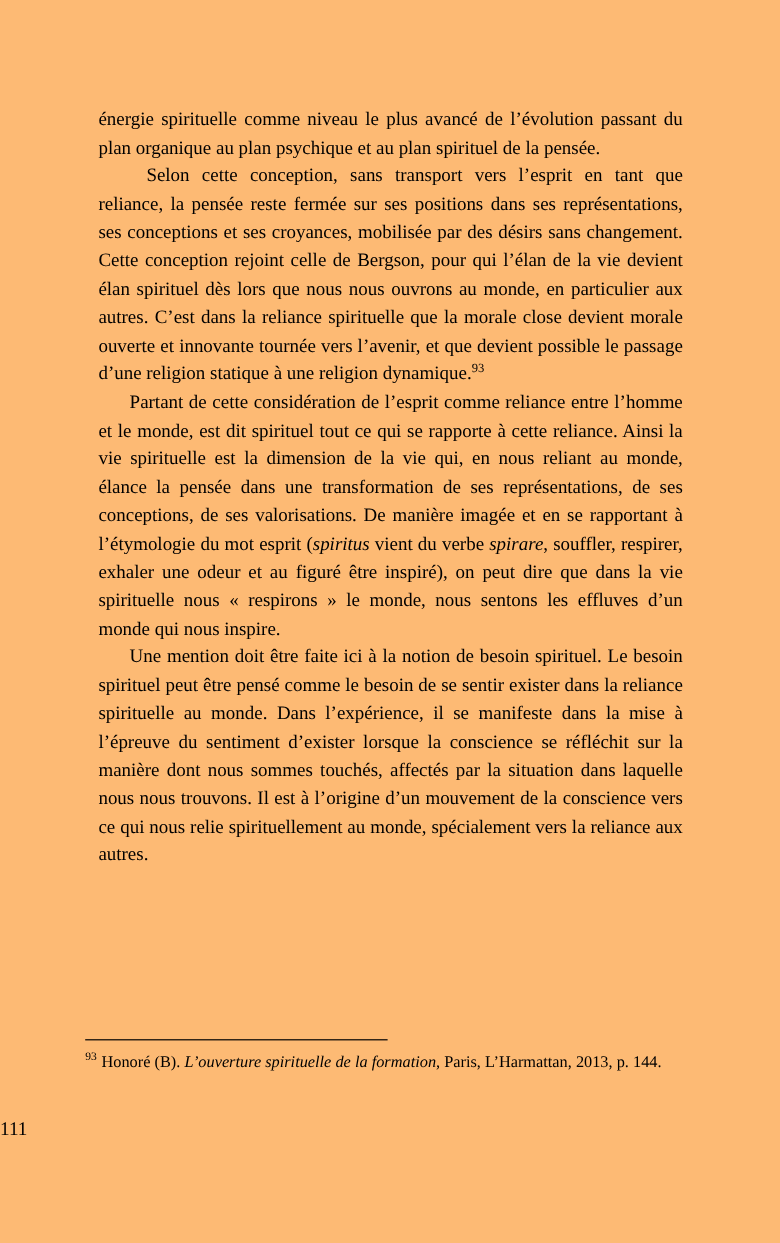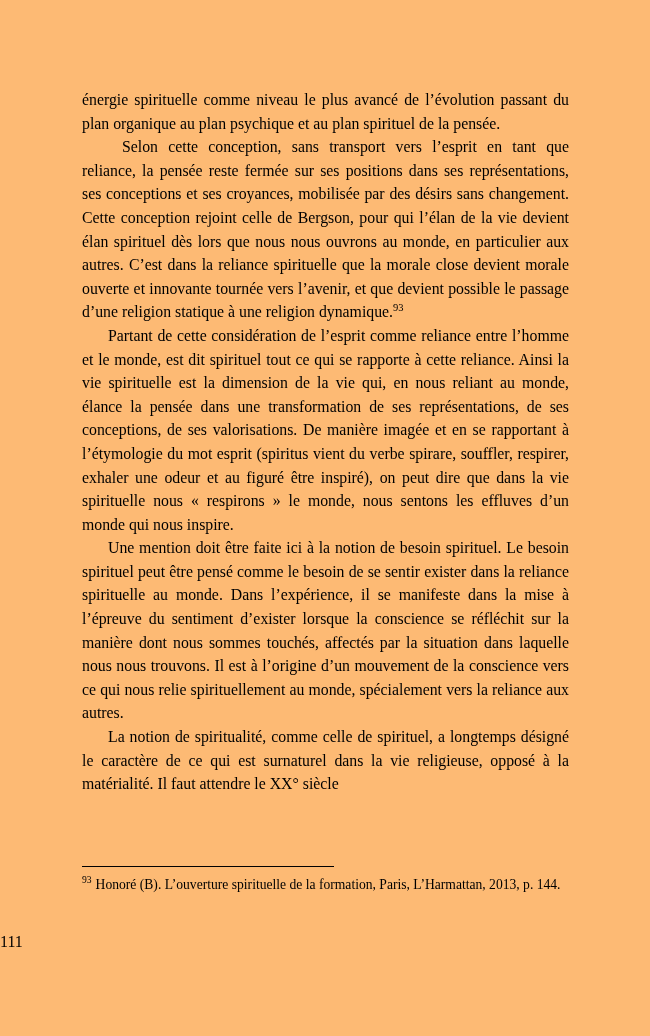--- a/index.html
+++ b/index.html
@@ -39,32 +39,33 @@
 
   .body-par.indent-first {
     text-indent: 40px;
   }
 
   .body-par.indent {
     text-indent: 26px;
   }
 
   .italic {
+    font-style: italic;
   }
 
   .fn-ref {
     font-size: 10.5px;
     vertical-align: super;
     line-height: 0;
   }
 
   
   .footnote-block {
     position: absolute;
-    left: 82px;
+    left: 71px;
     top: 866px;
     width: 487px;
   }
 
   .footnote-rule {
     width: 252px;
     height: 0;
     border: 0;
     border-top: 1.3px solid #000000;
     margin: 0 0 7px 0;
@@ -99,21 +100,20 @@
 </head>
 <body>
 
 <div class="page">
 
   <div class="text-column">
     <p class="body-par"><span>énergie spirituelle comme niveau le plus avancé de l’évolution passant du plan organique au plan psychique et au plan spirituel de la pensée.</span></p>
     <p class="body-par indent-first"><span>Selon cette conception, sans transport vers l’esprit en tant que reliance, la pensée reste fermée sur ses positions dans ses représentations, ses conceptions et ses croyances, mobilisée par des désirs sans changement. Cette conception rejoint celle de Bergson, pour qui l’élan de la vie devient élan spirituel dès lors que nous nous ouvrons au monde, en particulier aux autres. C’est dans la reliance spirituelle que la morale close devient morale ouverte et innovante tournée vers l’avenir, et que devient possible le passage d’une religion statique à une religion dynamique.</span><span class="fn-ref">93</span></p>
     <p class="body-par indent"><span>Partant de cette considération de l’esprit comme reliance entre l’homme et le monde, est dit spirituel tout ce qui se rapporte à cette reliance. Ainsi la vie spirituelle est la dimension de la vie qui, en nous reliant au monde, élance la pensée dans une transformation de ses représentations, de ses conceptions, de ses valorisations. De manière imagée et en se rapportant à l’étymologie du mot esprit (</span><span class="italic">spiritus</span><span> vient du verbe </span><span class="italic">spirare</span><span>, souffler, respirer, exhaler une odeur et au figuré être inspiré), on peut dire que dans la vie spirituelle nous « respirons » le monde, nous sentons les effluves d’un monde qui nous inspire.</span></p>
     <p class="body-par indent"><span>Une mention doit être faite ici à la notion de besoin spirituel. Le besoin spirituel peut être pensé comme le besoin de se sentir exister dans la reliance spirituelle au monde. Dans l’expérience, il se manifeste dans la mise à l’épreuve du sentiment d’exister lorsque la conscience se réfléchit sur la manière dont nous sommes touchés, affectés par la situation dans laquelle nous nous trouvons. Il est à l’origine d’un mouvement de la conscience vers ce qui nous relie spirituellement au monde, spécialement vers la reliance aux autres.</span></p>
-    <p class="body-par indent"><span>La notion de spiritualité, comme celle de spirituel, a longtemps désigné le caractère de ce qui est surnaturel dans la vie religieuse, opposé à la matérialité. Il faut attendre le XX° siècle</span></p>
   </div>
 
   <div class="footnote-block">
     <hr class="footnote-rule">
     <p class="footnote-text">
       <span class="footnote-num">93</span><span><span>Honoré (B). </span><span class="italic">L’ouverture spirituelle de la formation,</span><span> Paris, L’Harmattan, 2013, p. 144.</span></span>
     </p>
   </div>
 
   <div class="page-number">111</div>

